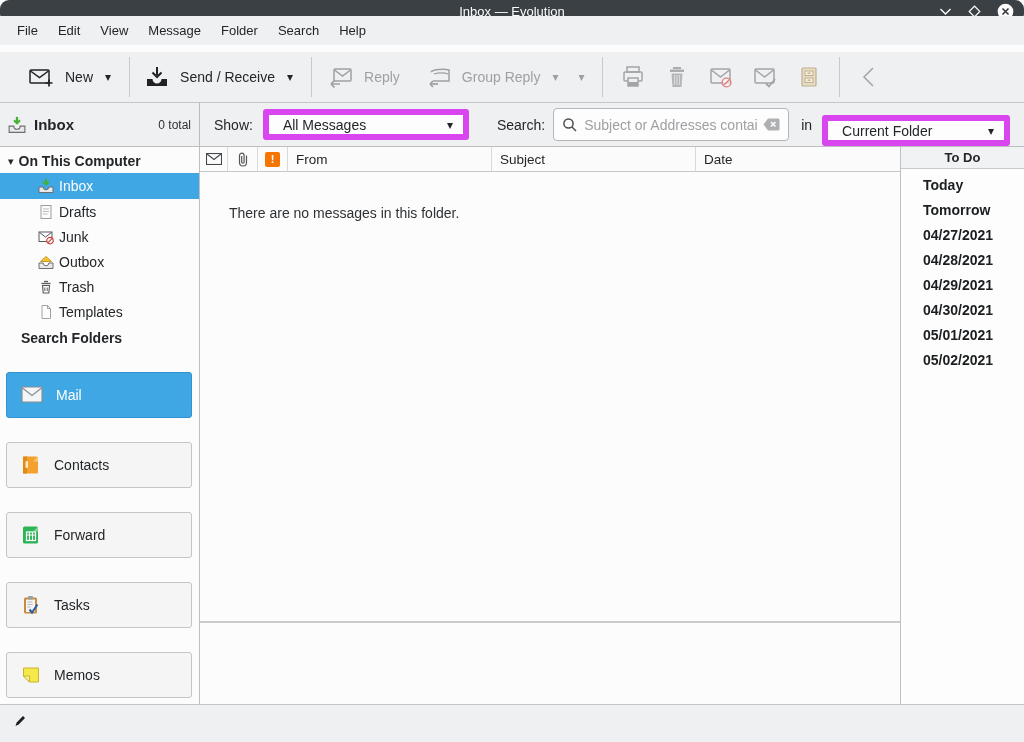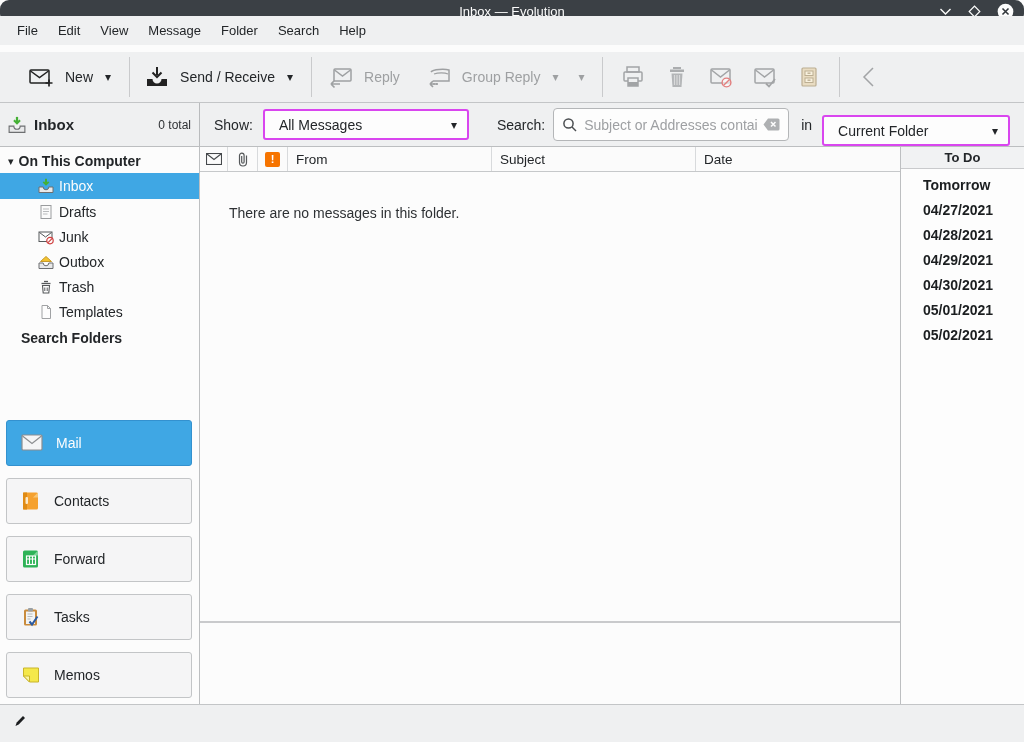--- a/index.html
+++ b/index.html
@@ -40,21 +40,21 @@
 
   
   .filterbar { position:absolute; top:103px; left:0; right:0; height:44px;
     background:var(--chrome_bg,#eff0f1); border-bottom:1px solid #bcbec0;
     display:flex; align-items:center; }
   .fb-foldseg { width:200px; height:100%; border-right:1px solid #b9bbbd;
     display:flex; align-items:center; padding:0 8px; gap:8px; flex:none; }
   .fb-foldseg .fname { font-weight:bold; font-size:15px; }
   .fb-foldseg .fcount { margin-left:auto; font-size:12px; color:#2e3134; }
   .fb-label { margin-left:14px; font-size:14px; }
-  .combo { background:#fdfdfd; border:2px solid #d946ef; border-radius:3px;
+  .combo { background:#fdfdfd; border:6px solid #d946ef; border-radius:3px;
     height:31px; display:flex; align-items:center; padding:0 10px 0 14px;
     font-size:14px; margin-left:10px; }
   .combo .combo-text { flex:1; }
   .combo .arrow { font-size:12px; color:#232629; margin-left:8px; }
   .combo.show-combo { width:206px; }
   .combo.scope-combo { width:188px;margin-top:12px; }
   .search-entry { background:#fdfdfd; border:1px solid #b4b6b8; border-radius:4px;
     height:33px; width:236px; margin-left:8px; display:flex; align-items:center;
     padding:0 8px; gap:6px; }
   .search-entry input { border:none; outline:none; background:transparent;
@@ -77,21 +77,21 @@
   .tree-root .expander { font-size:11px; line-height:1; }
   .tree-row { height:25px; display:flex; align-items:center; gap:5px;
     padding-left:38px; font-size:14px; }
   .tree-row.selected { background:var(--selection_blue,#3fa7e4); color:#fcfcfc;
     height:26px; }
   .tree-sf { height:25px; display:flex; align-items:center; padding-left:21px;
     font-weight:bold; font-size:14px; margin-top:1px; }
 
   
   .switcher { position:absolute; left:6px; right:7px; bottom:6px;
-    display:flex; flex-direction:column; gap:12px; }
+    display:flex; flex-direction:column; gap:24px; }
   .sw-btn { height:46px; border:1px solid #c3c5c7; border-radius:3px;
     background:#f5f5f6; display:flex; align-items:center; gap:13px;
     padding-left:14px; font-size:14px; color:#232629; }
   .sw-btn.selected { background:var(--selection_blue,#3fa7e4);
     border-color:#3391cf; color:#fdfdfd; }
 
   
   .list-header { display:flex; height:25px; border-bottom:1px solid #c6c8ca;
     background:#fbfbfb; font-size:13.5px; color:#232629; }
   .lh-cell { display:flex; align-items:center; padding-left:8px;
@@ -459,20 +459,21 @@
     </div>
     <div class="empty-text">There are no messages in this folder.</div>
     <div class="preview-sep"></div>
   </div>
 
   <div class="todo">
     <div class="todo-header">
       <span>To Do</span>
     </div>
     <div class="todo-items">
+      <div class="todo-item">Today</div>
       <div class="todo-item">Tomorrow</div>
       <div class="todo-item">04/27/2021</div>
       <div class="todo-item">04/28/2021</div>
       <div class="todo-item">04/29/2021</div>
       <div class="todo-item">04/30/2021</div>
       <div class="todo-item">05/01/2021</div>
       <div class="todo-item">05/02/2021</div>
     </div>
   </div>
 </div>

